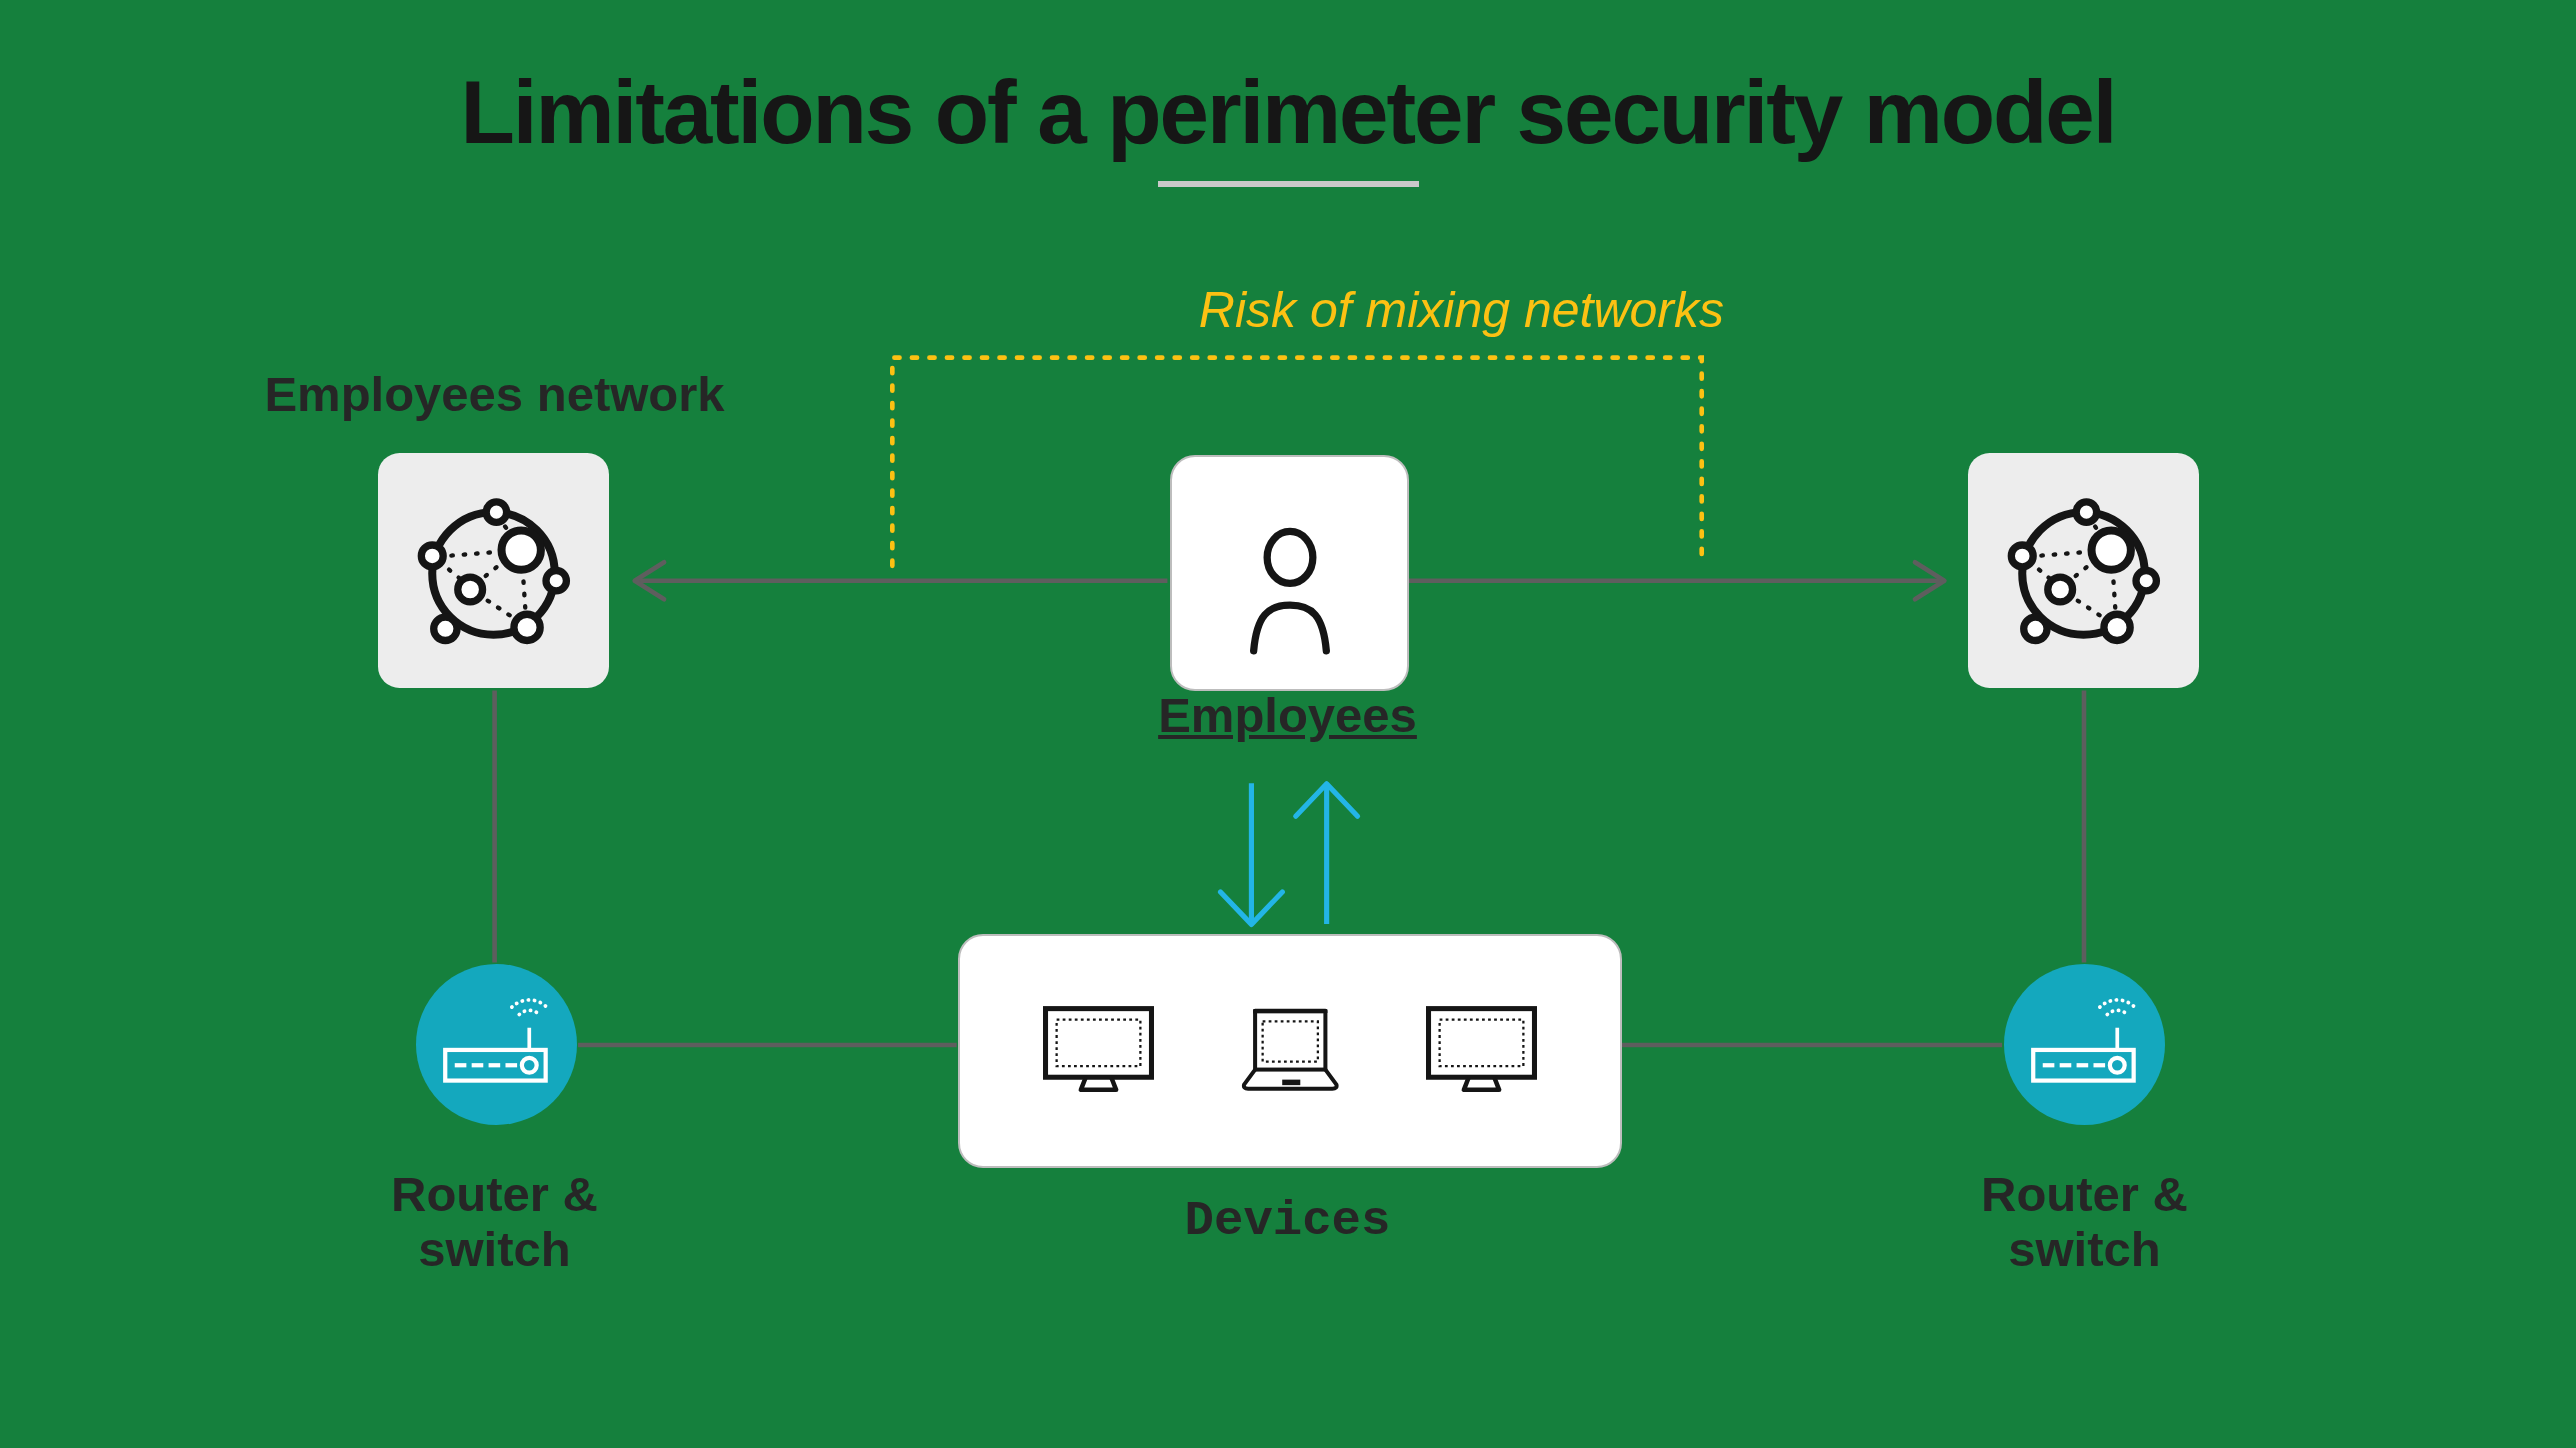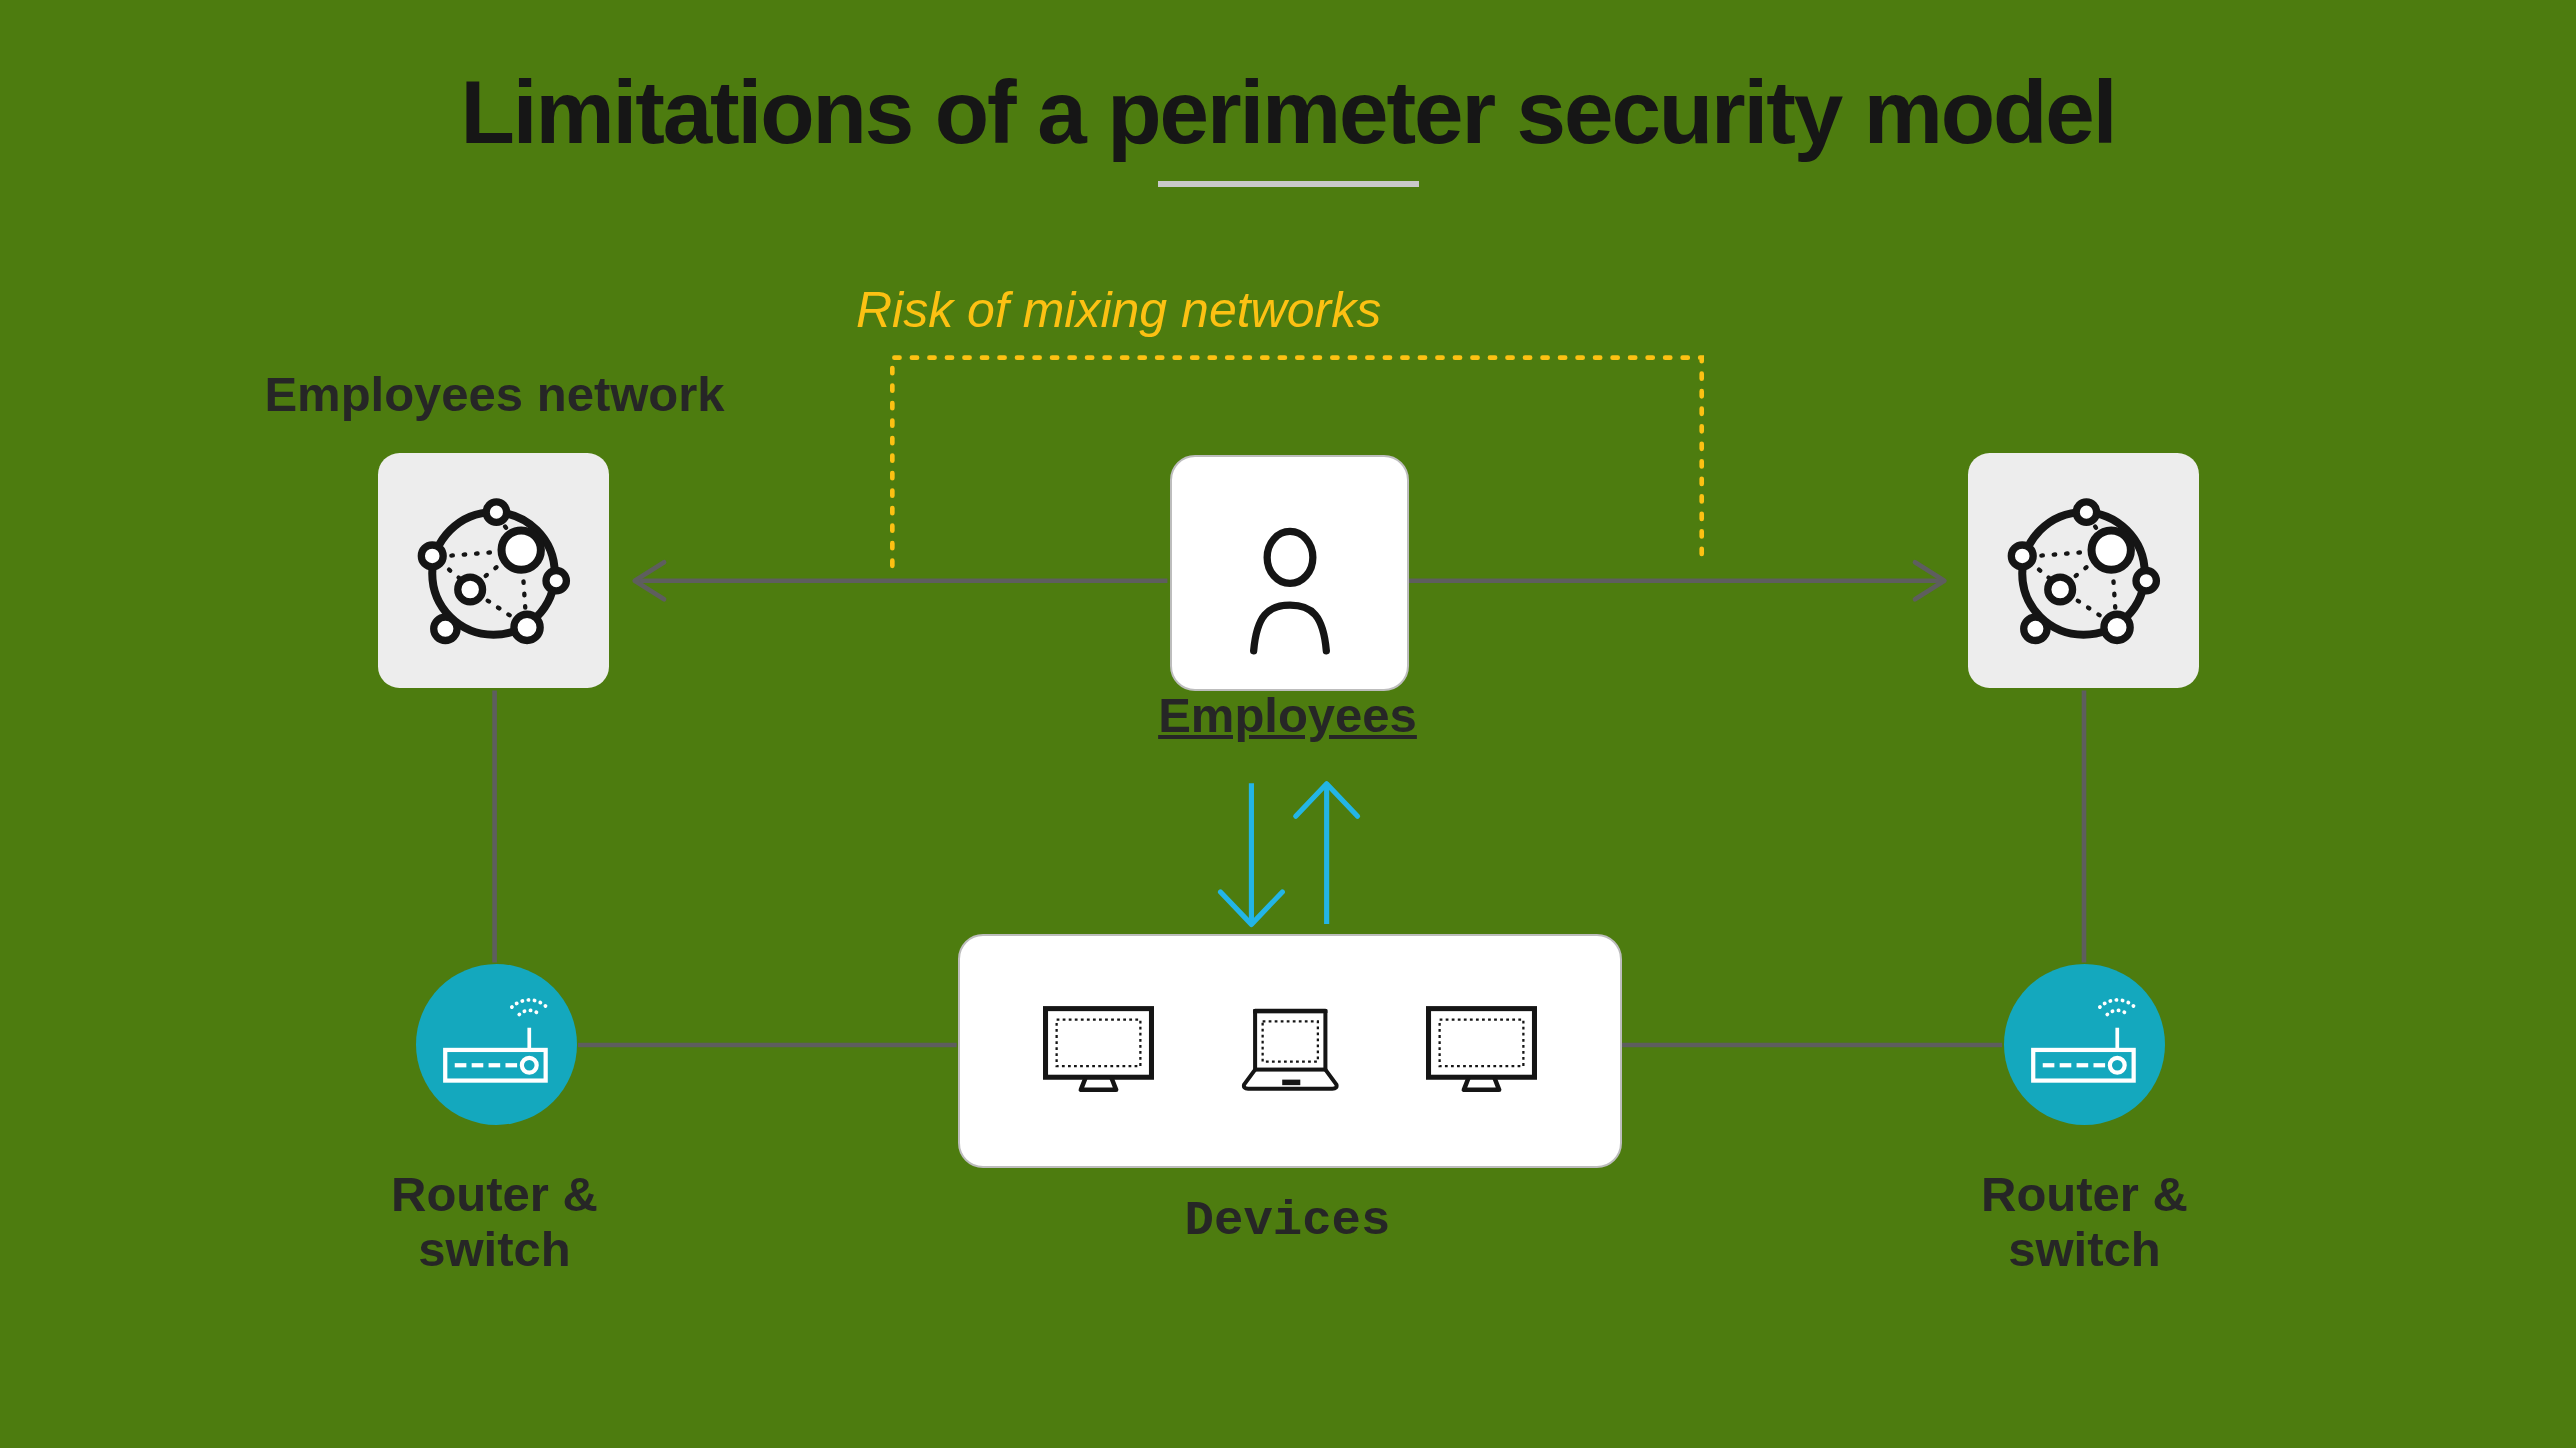--- a/index.html
+++ b/index.html
@@ -1,41 +1,41 @@
 <!DOCTYPE html>
 <html style="font-size:8.2px"><head>
 <meta charset="utf-8">
 <style>
   html,body{margin:0;padding:0;background:#ffffff;}
   #canvas{
     position:relative;
     width:2576px;
     height:1449px;
-    background:#4d7c0f;
+    background:#15803d;
     font-family:"Liberation Sans", sans-serif;
     overflow:hidden;
   }
   .abs{position:absolute;}
   
   .page-title{
     left:0; right:0; top:61px;
     text-align:center;
     font-size:89px;
     font-weight:700;
     letter-spacing:-2.1px;
     color:#161616;
   }
   .title-underline{
     left:1158px; top:181px;
     width:261px; height:5.7px;
     background:#c9c9c9;
   }
   .risk-annotation{
-    left:856px; top:281px; width:824px;
-    text-align:left;
+    left:900px; top:281px; width:824px;
+    text-align:right;
     font-style:italic;
     font-size:50px;
     color:#fcc113;
   }
   .node-label{
     text-align:center;
     font-size:49px;
     font-weight:700;
     color:#262626;
     line-height:1.12;

